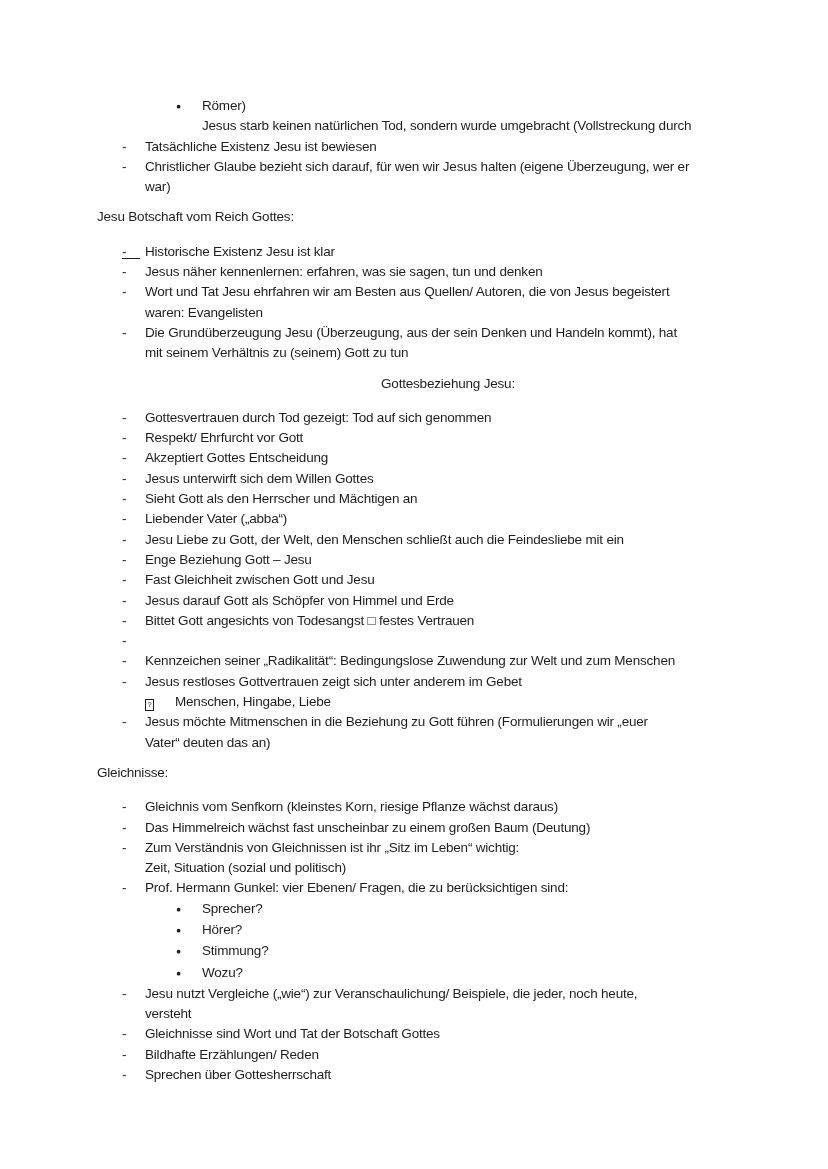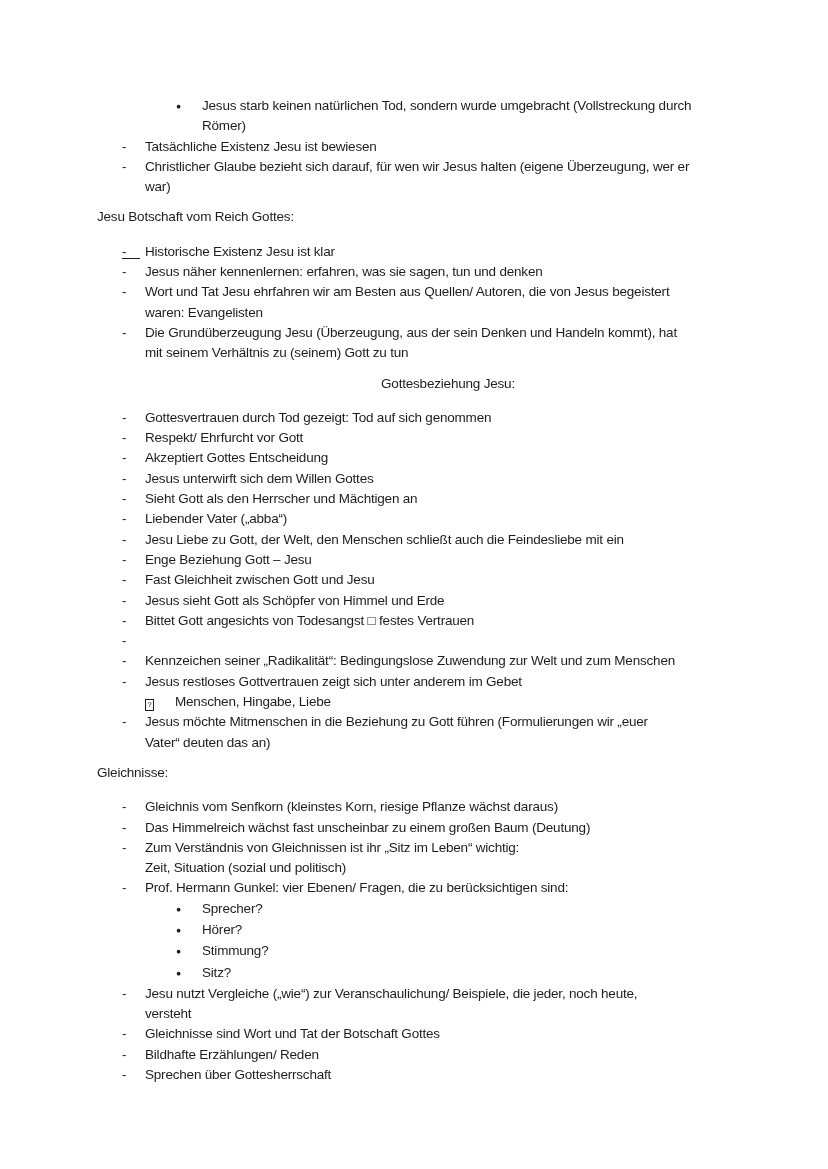--- a/index.html
+++ b/index.html
@@ -74,22 +74,22 @@
   }
 </style>
 </head>
 <body>
 
 <div class="page">
   <div class="content">
       <div class="item dot">
         <span class="marker"><span class="marker-glyph dot">●</span></span>
         <span class="text">
+          <div class="line">Römer)</div>
           <div class="line">Jesus starb keinen natürlichen Tod, sondern wurde umgebracht (Vollstreckung durch</div>
-          <div class="line">Römer)</div>
         </span>
       </div>
       <div class="item dash">
         <span class="marker"><span class="marker-glyph dash">-</span></span>
         <span class="text">
           <div class="line">Tatsächliche Existenz Jesu ist bewiesen</div>
         </span>
       </div>
       <div class="item dash">
         <span class="marker"><span class="marker-glyph dash">-</span></span>
@@ -180,21 +180,21 @@
       </div>
       <div class="item dash">
         <span class="marker"><span class="marker-glyph dash">-</span></span>
         <span class="text">
           <div class="line">Fast Gleichheit zwischen Gott und Jesu</div>
         </span>
       </div>
       <div class="item dash">
         <span class="marker"><span class="marker-glyph dash">-</span></span>
         <span class="text">
-          <div class="line">Jesus sieht Gott als Schöpfer von Himmel und Erde</div>
+          <div class="line">Jesus darauf Gott als Schöpfer von Himmel und Erde</div>
         </span>
       </div>
       <div class="item dash">
         <span class="marker"><span class="marker-glyph dash">-</span></span>
         <span class="text">
           <div class="line">Bittet Gott angesichts von Todesangst □ festes Vertrauen</div>
         </span>
       </div>
       <div class="item dash">
         <span class="marker"><span class="marker-glyph dash">-</span></span>
@@ -266,21 +266,21 @@
       </div>
       <div class="item dot">
         <span class="marker"><span class="marker-glyph dot">●</span></span>
         <span class="text">
           <div class="line">Stimmung?</div>
         </span>
       </div>
       <div class="item dot">
         <span class="marker"><span class="marker-glyph dot">●</span></span>
         <span class="text">
-          <div class="line">Sitz?</div>
+          <div class="line">Wozu?</div>
         </span>
       </div>
       <div class="item dash">
         <span class="marker"><span class="marker-glyph dash">-</span></span>
         <span class="text">
           <div class="line">Jesu nutzt Vergleiche („wie“) zur Veranschaulichung/ Beispiele, die jeder, noch heute,</div>
           <div class="line">versteht</div>
         </span>
       </div>
       <div class="item dash">

